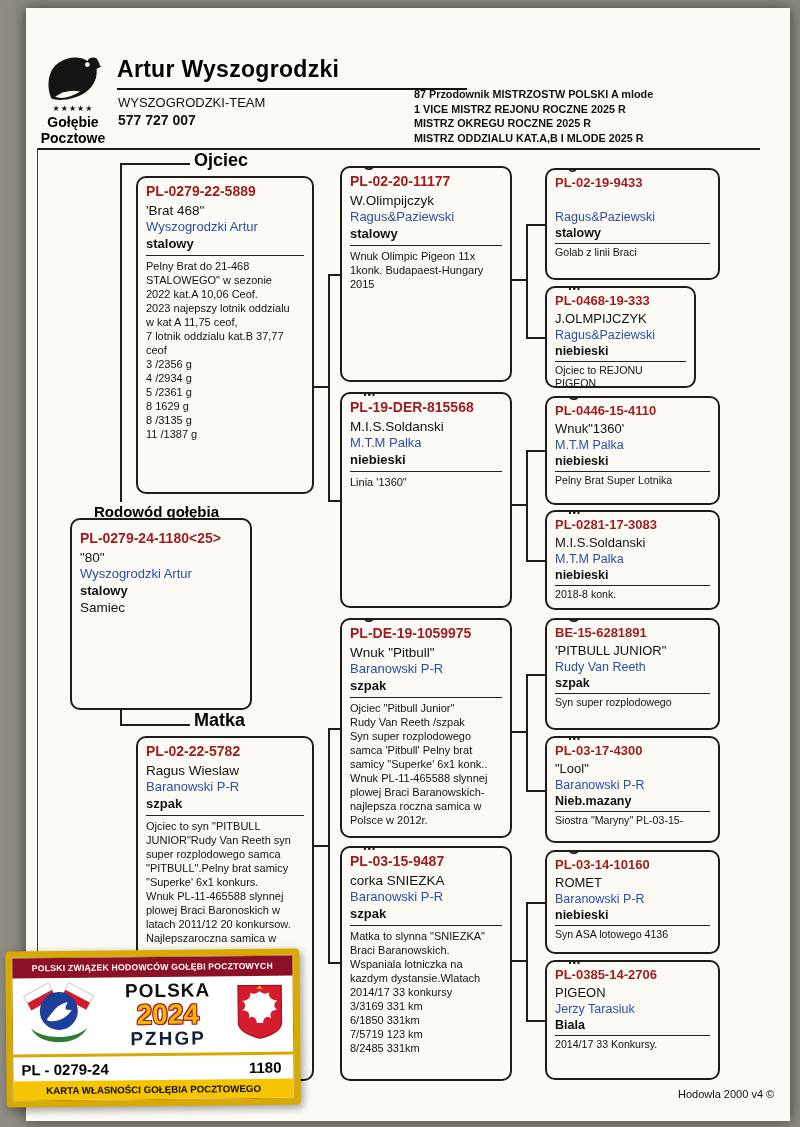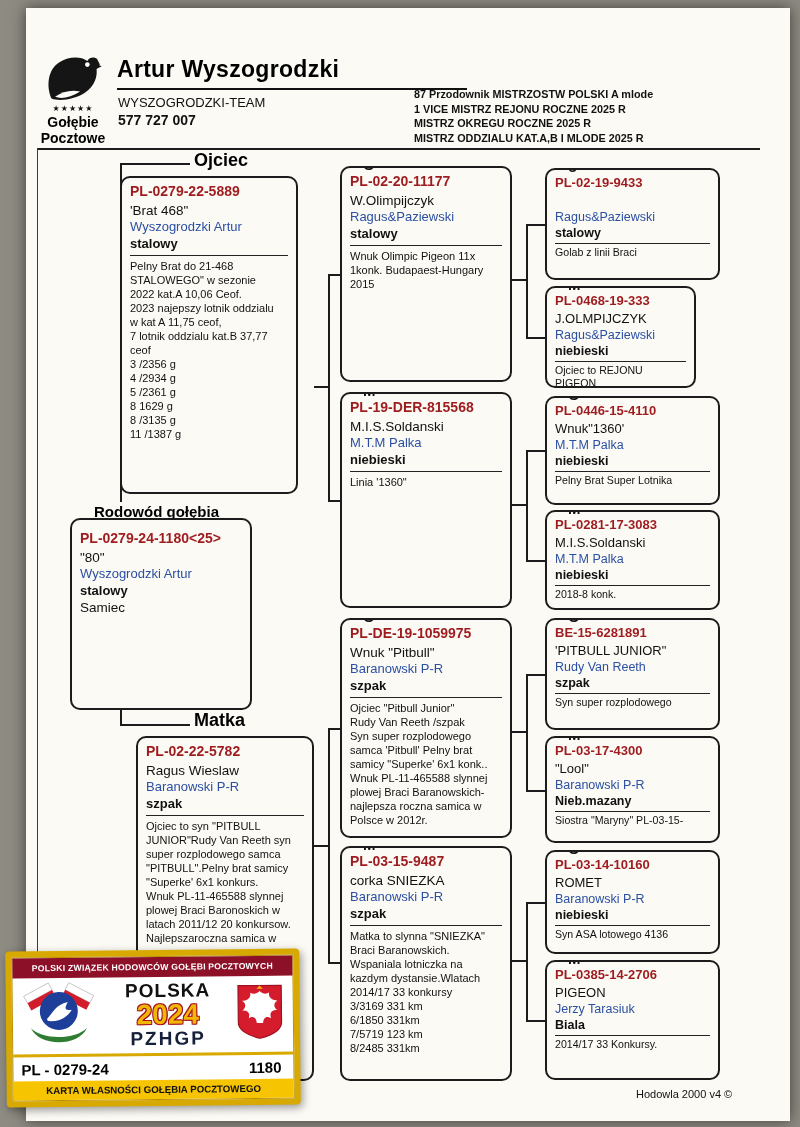--- a/index.html
+++ b/index.html
@@ -57,21 +57,21 @@
   .stamp-country { font-size:19px; font-weight:bold; color:#111; letter-spacing:1px; }
   .stamp-year { font-size:28px; font-weight:bold; color:#f2b705;
                 text-shadow:1px 1px 0 #a31222, -1px -1px 0 #a31222, 1px -1px 0 #a31222, -1px 1px 0 #a31222; }
   .stamp-short { font-size:19px; font-weight:bold; color:#16203a; letter-spacing:2px; }
   .stamp-eagle { width:54px; flex:none; text-align:center; }
   .stamp-ring { display:flex; justify-content:space-between; align-items:center; padding:4px 12px 3px 8px;
                 font-size:15px; font-weight:bold; color:#000; border-top:3px solid #d8a900; }
   .stamp-title { background:#f6c400; text-align:center; font-size:9.7px; font-weight:bold;
                  color:#111; padding:4px 2px; }
 
-  .footer-note { position:absolute; left:636px; top:1088px; font-size:11px; color:#111; }
+  .footer-note { position:absolute; left:678px; top:1088px; font-size:11px; color:#111; }
 </style>
 </head>
 <body>
 
 <div class="page">
   <div class="paper"></div>
 
   <div class="logo-block">
     <svg width="64" height="52" viewBox="0 0 64 58">
       <path d="M8,52 C2,38 4,20 16,12 C26,5 40,4 48,10 C50,6 56,5 59,8 L62,14 L58,17 C60,27 56,38 46,45 C36,52 18,56 8,52 Z" fill="#151515"></path>
@@ -130,21 +130,21 @@
 
   <div class="ln" style="left:512px;top:960px;width:14px;height:2px"></div>
   <div class="ln" style="left:526px;top:902px;width:2px;height:120px"></div>
   <div class="ln" style="left:526px;top:902px;width:19px;height:2px"></div>
   <div class="ln" style="left:526px;top:1020px;width:19px;height:2px"></div>
 
   <div class="sec-label" style="left:190px;top:150px">Ojciec</div>
   <div class="sec-label mid" style="left:90px;top:502px">Rodowód gołębia</div>
   <div class="sec-label" style="left:190px;top:710px">Matka</div>
 
-  <div class="pbox" style="left:120px;top:176px;width:178px;height:318px">
+  <div class="pbox" style="left:136px;top:176px;width:178px;height:318px">
     <div class="ring">PL-0279-22-5889</div>
     <div class="pname">'Brat 468"</div>
     <div class="breeder">Wyszogrodzki Artur</div>
     <div class="pcolor">stalowy</div>
     <div class="notes">Pelny Brat do 21-468
 STALOWEGO" w sezonie
 2022 kat.A 10,06 Ceof.
 2023 najepszy lotnik oddzialu
 w kat A 11,75 ceof,
 7 lotnik oddzialu kat.B 37,77

